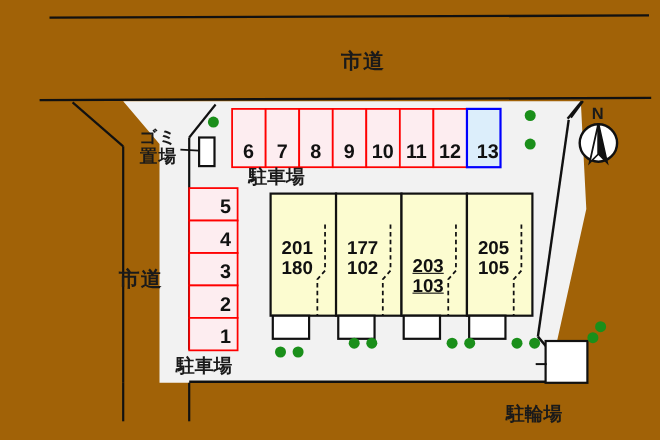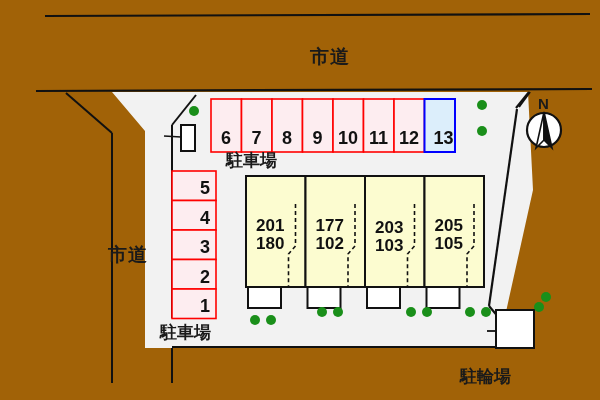--- a/index.html
+++ b/index.html
@@ -209,20 +209,24 @@
       <circle cx="544" cy="130" r="17" fill="#ffffff" stroke="#111111" stroke-width="2.2"></circle>
       <path d="M 544 112 L 536 148 L 544 140 Z" fill="#ffffff" stroke="#111111" stroke-width="1.6"></path>
       <path d="M 544 112 L 552 148 L 544 140 Z" fill="#111111" stroke="#111111" stroke-width="1.6"></path>
     </g>
 
   </svg>
 
   <div class="ovl road-label" id="road-top-label">市道</div>
   <div class="ovl road-label" id="road-left-label">市道</div>
 
+  <div class="ovl facility-label" id="gomi-label">
+    <span>ゴミ</span>
+    <span>置場</span>
+  </div>
 
   <div class="ovl facility-label" id="parking-top-label">駐車場</div>
   <div class="ovl facility-label" id="parking-left-label">駐車場</div>
   <div class="ovl facility-label" id="bicycle-label">駐輪場</div>
 
   <div class="ovl" id="compass-n">N</div>
 
   <div id="stall-labels-top">
       <div class="ovl stall-num stall-top" style="left: 212px; top: 129px;">6</div>
       <div class="ovl stall-num stall-top" style="left: 242.5px; top: 129px;">7</div>
@@ -242,21 +246,21 @@
     </div>
   <div id="unit-labels">
       <div class="ovl unit-label" style="left: 256px; top: 217px;">
         <div>201</div>
         <div>180</div>
       </div>
       <div class="ovl unit-label" style="left: 315.5px; top: 217px;">
         <div>177</div>
         <div>102</div>
       </div>
-      <div class="ovl unit-label" style="left: 375px; top: 219px;">
+      <div class="ovl unit-label" style="left: 375px; top: 233px; text-decoration: underline;">
         <div>203</div>
         <div>103</div>
       </div>
       <div class="ovl unit-label" style="left: 434.5px; top: 217px;">
         <div>205</div>
         <div>105</div>
       </div>
     </div>
 
 </div>

